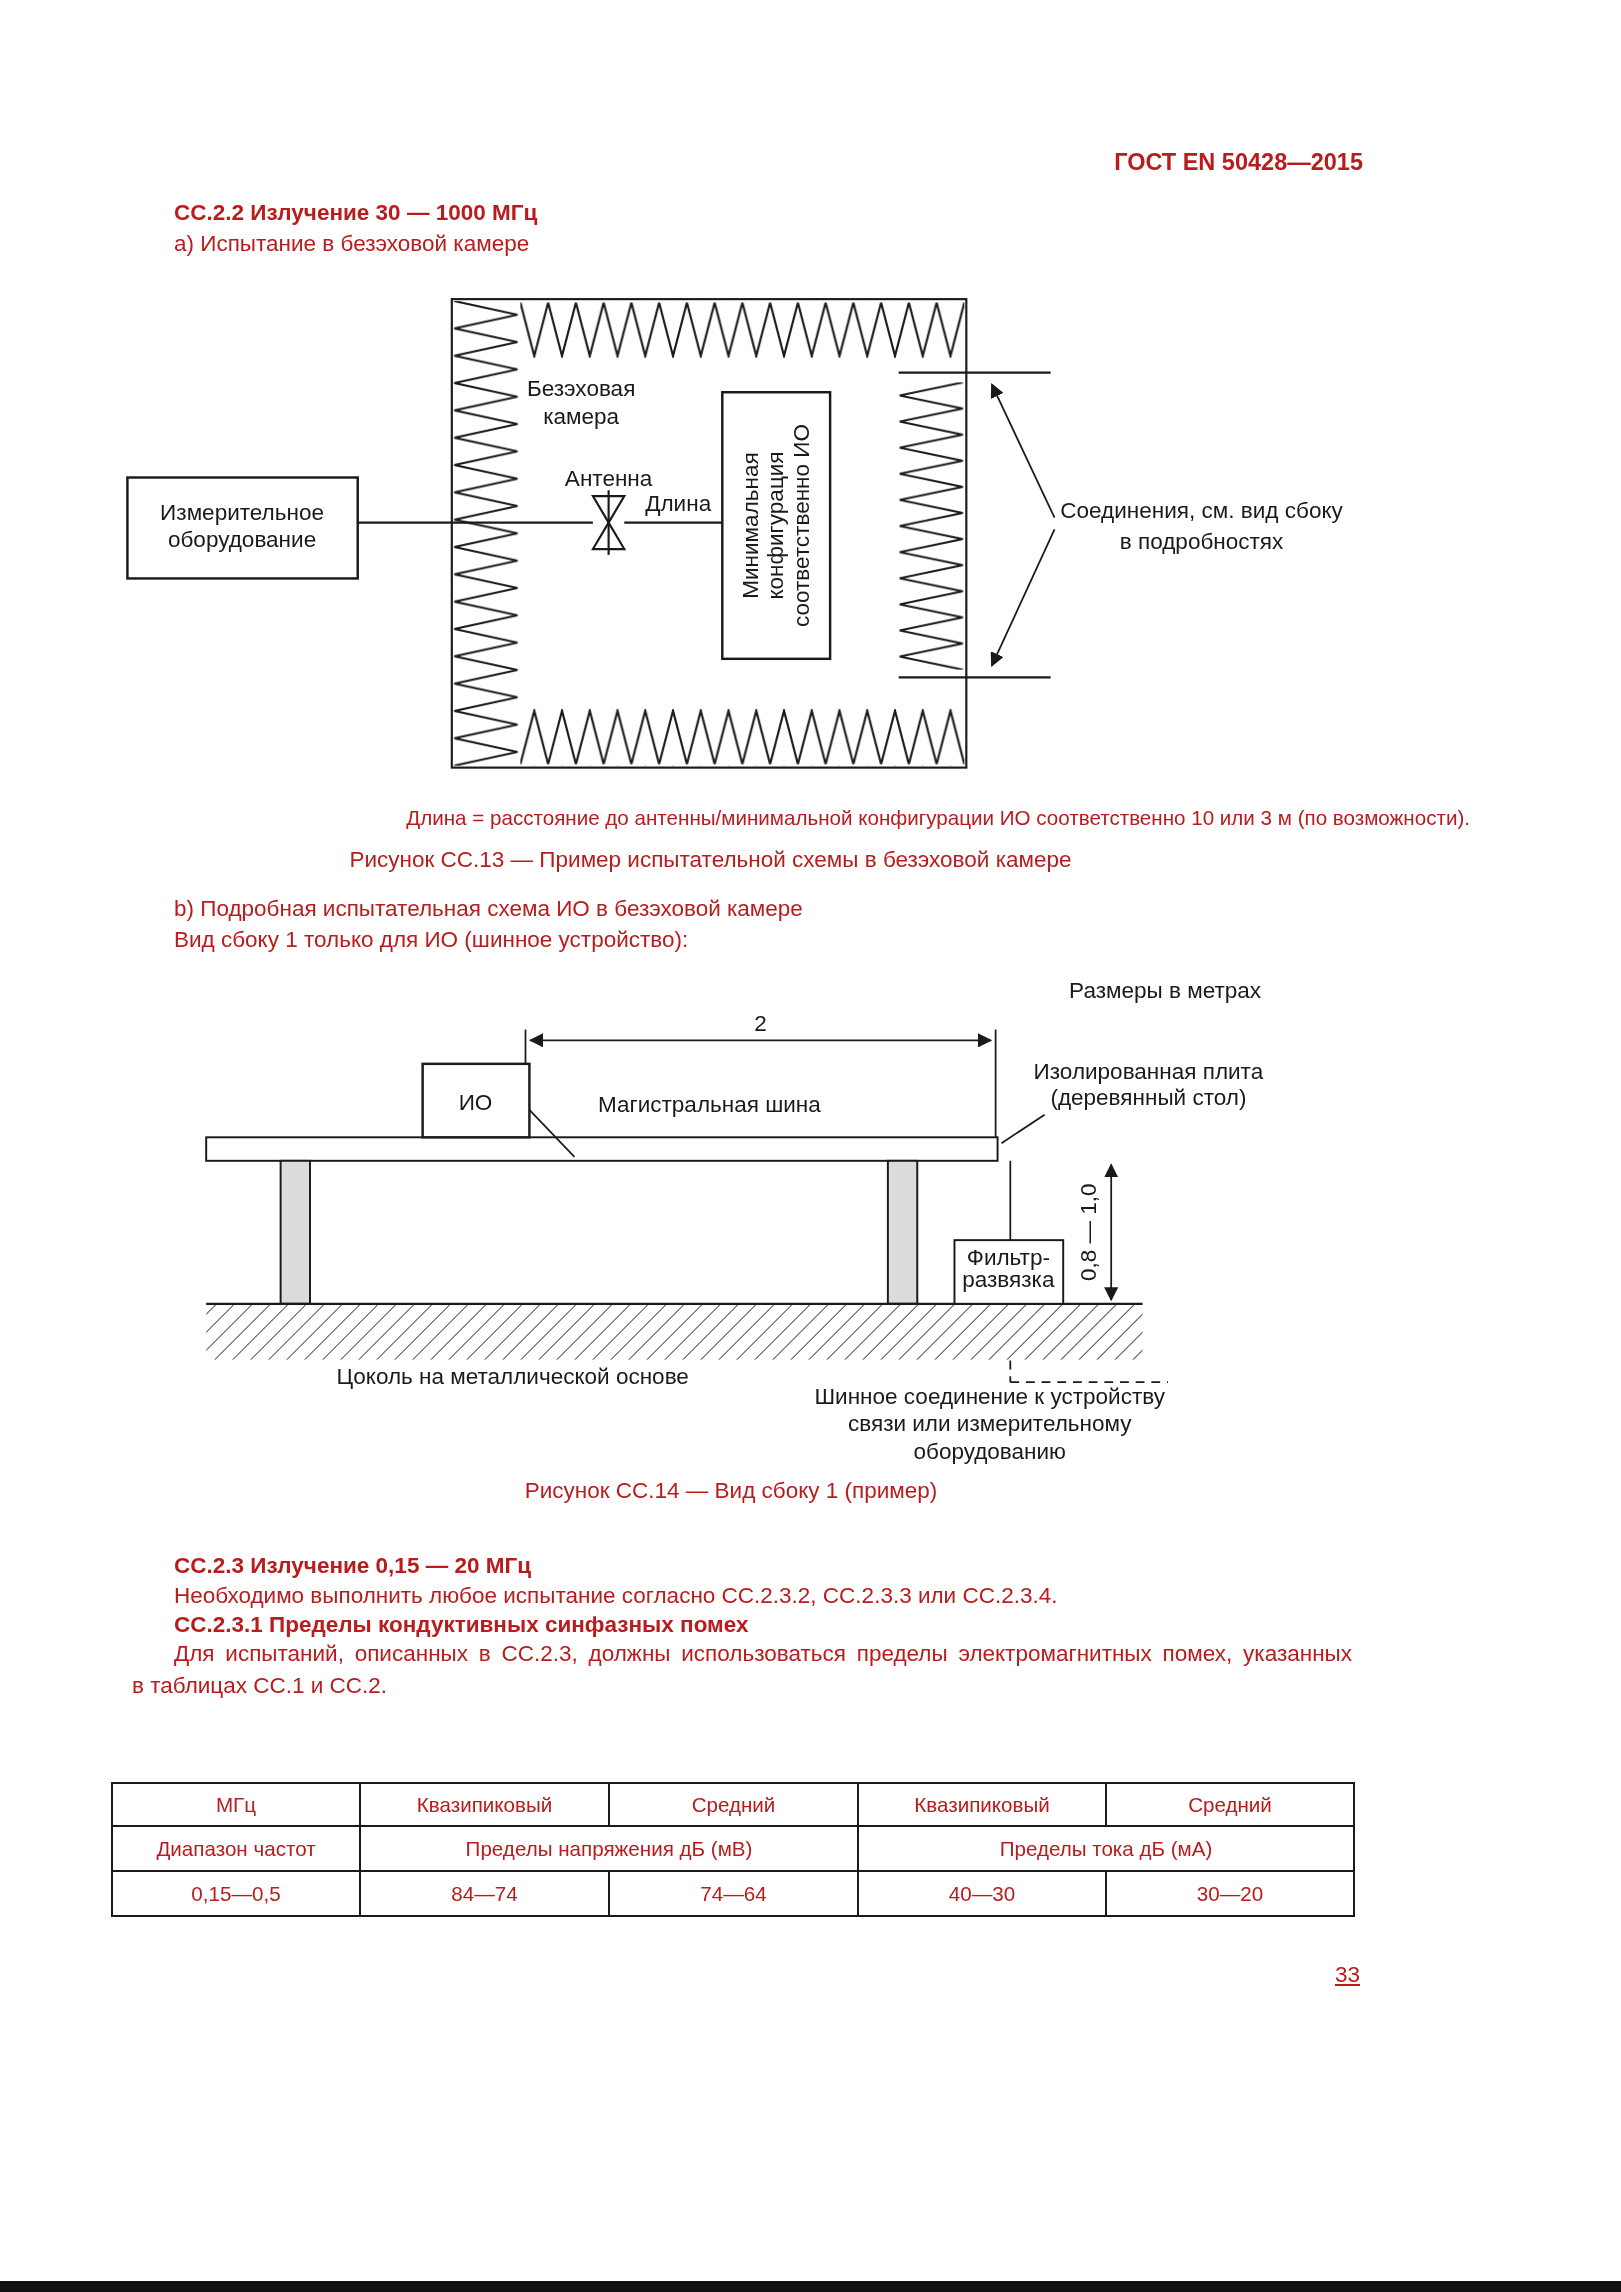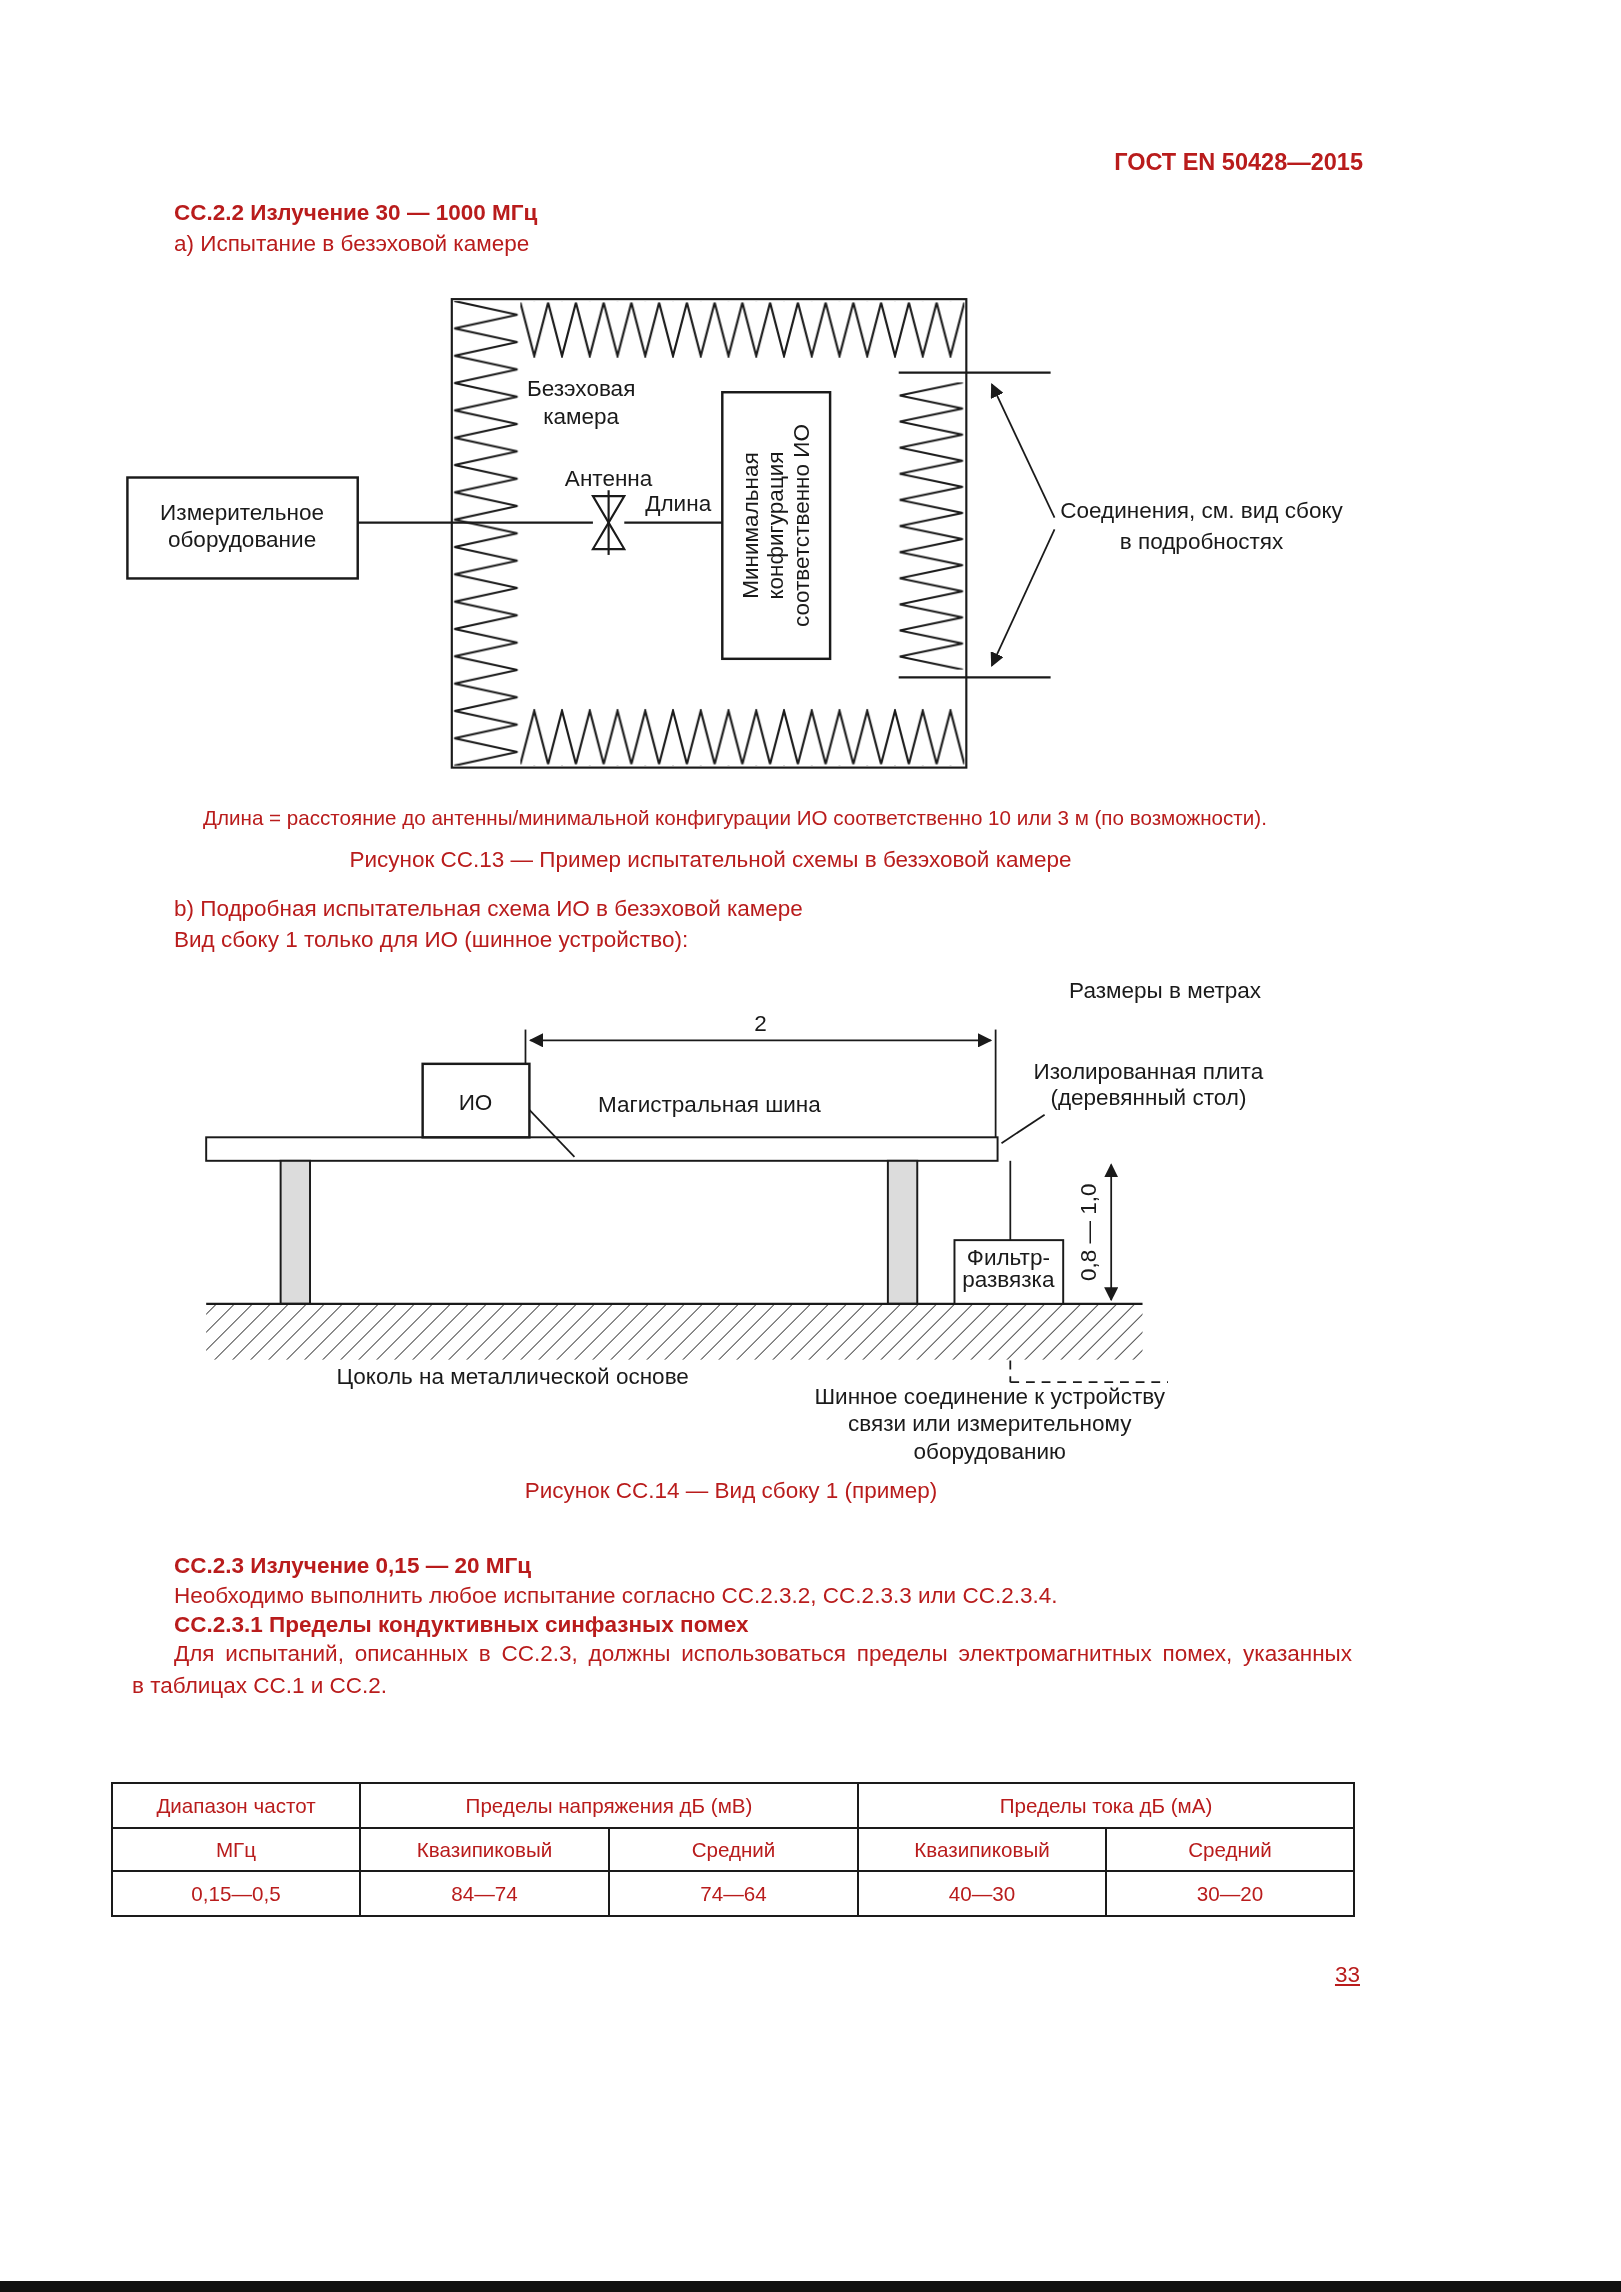--- a/index.html
+++ b/index.html
@@ -84,21 +84,21 @@
     </g>
 
     <line x1="917" y1="80" x2="1072" y2="80" class="ln"></line>
     <line x1="917" y1="391" x2="1072" y2="391" class="ln"></line>
     <line x1="1076" y1="228" x2="1012" y2="92" class="ln thin" marker-end="url(#arrow13)"></line>
     <line x1="1076" y1="240" x2="1012" y2="379" class="ln thin" marker-end="url(#arrow13)"></line>
     <text x="1226" y="228" text-anchor="middle">Соединения, см. вид сбоку</text>
     <text x="1226" y="260" text-anchor="middle">в подробностях</text>
   </svg>
 
-  <div class="abs small ctr" style="left:0;top:804px;width:1470px;">Длина = расстояние до антенны/минимальной конфигурации ИО соответственно 10 или 3 м (по возможности).</div>
+  <div class="abs small ctr" style="left:0;top:804px;width:1470px;text-align:right;">Длина = расстояние до антенны/минимальной конфигурации ИО соответственно 10 или 3 м (по возможности).</div>
   <div class="abs t ctr" style="left:0;top:845px;width:1421px;">Рисунок СС.13 — Пример испытательной схемы в безэховой камере</div>
 
   <div class="abs t" style="left:174px;top:894px;">b) Подробная испытательная схема ИО в безэховой камере</div>
   <div class="abs t" style="left:174px;top:925px;">Вид сбоку 1 только для ИО (шинное устройство):</div>
 
   <svg style="top:961px;" width="1621" height="524" viewBox="0 0 1654 535">
     <defs>
       <marker id="arrow14" viewBox="0 0 10 10" refX="9" refY="5" markerWidth="8" markerHeight="8" orient="auto-start-reverse">
         <path d="M0,0 L10,5 L0,10 z" fill="#1a1a1a"></path>
       </marker>
@@ -160,31 +160,31 @@
 
   <table class="cc1 abs" style="left:111px;top:1782px;width:1242px;">
     <colgroup>
       <col style="width:248px">
         <col style="width:249px">
         <col style="width:249px">
       <col style="width:248px">
         <col style="width:248px">
     </colgroup>
     <tbody>
-      <tr style="height:45px">
-        <td>Диапазон частот</td>
-        <td colspan="2">Пределы напряжения дБ (мВ)</td>
-        <td colspan="2">Пределы тока дБ (мА)</td>
-      </tr>
       <tr style="height:43px">
         <td>МГц</td>
         <td>Квазипиковый</td>
         <td>Средний</td>
         <td>Квазипиковый</td>
         <td>Средний</td>
+      </tr>
+      <tr style="height:45px">
+        <td>Диапазон частот</td>
+        <td colspan="2">Пределы напряжения дБ (мВ)</td>
+        <td colspan="2">Пределы тока дБ (мА)</td>
       </tr>
       <tr style="height:45px">
         <td>0,15—0,5</td>
         <td>84—74</td>
         <td>74—64</td>
         <td>40—30</td>
         <td>30—20</td>
       </tr>
     </tbody>
   </table>

